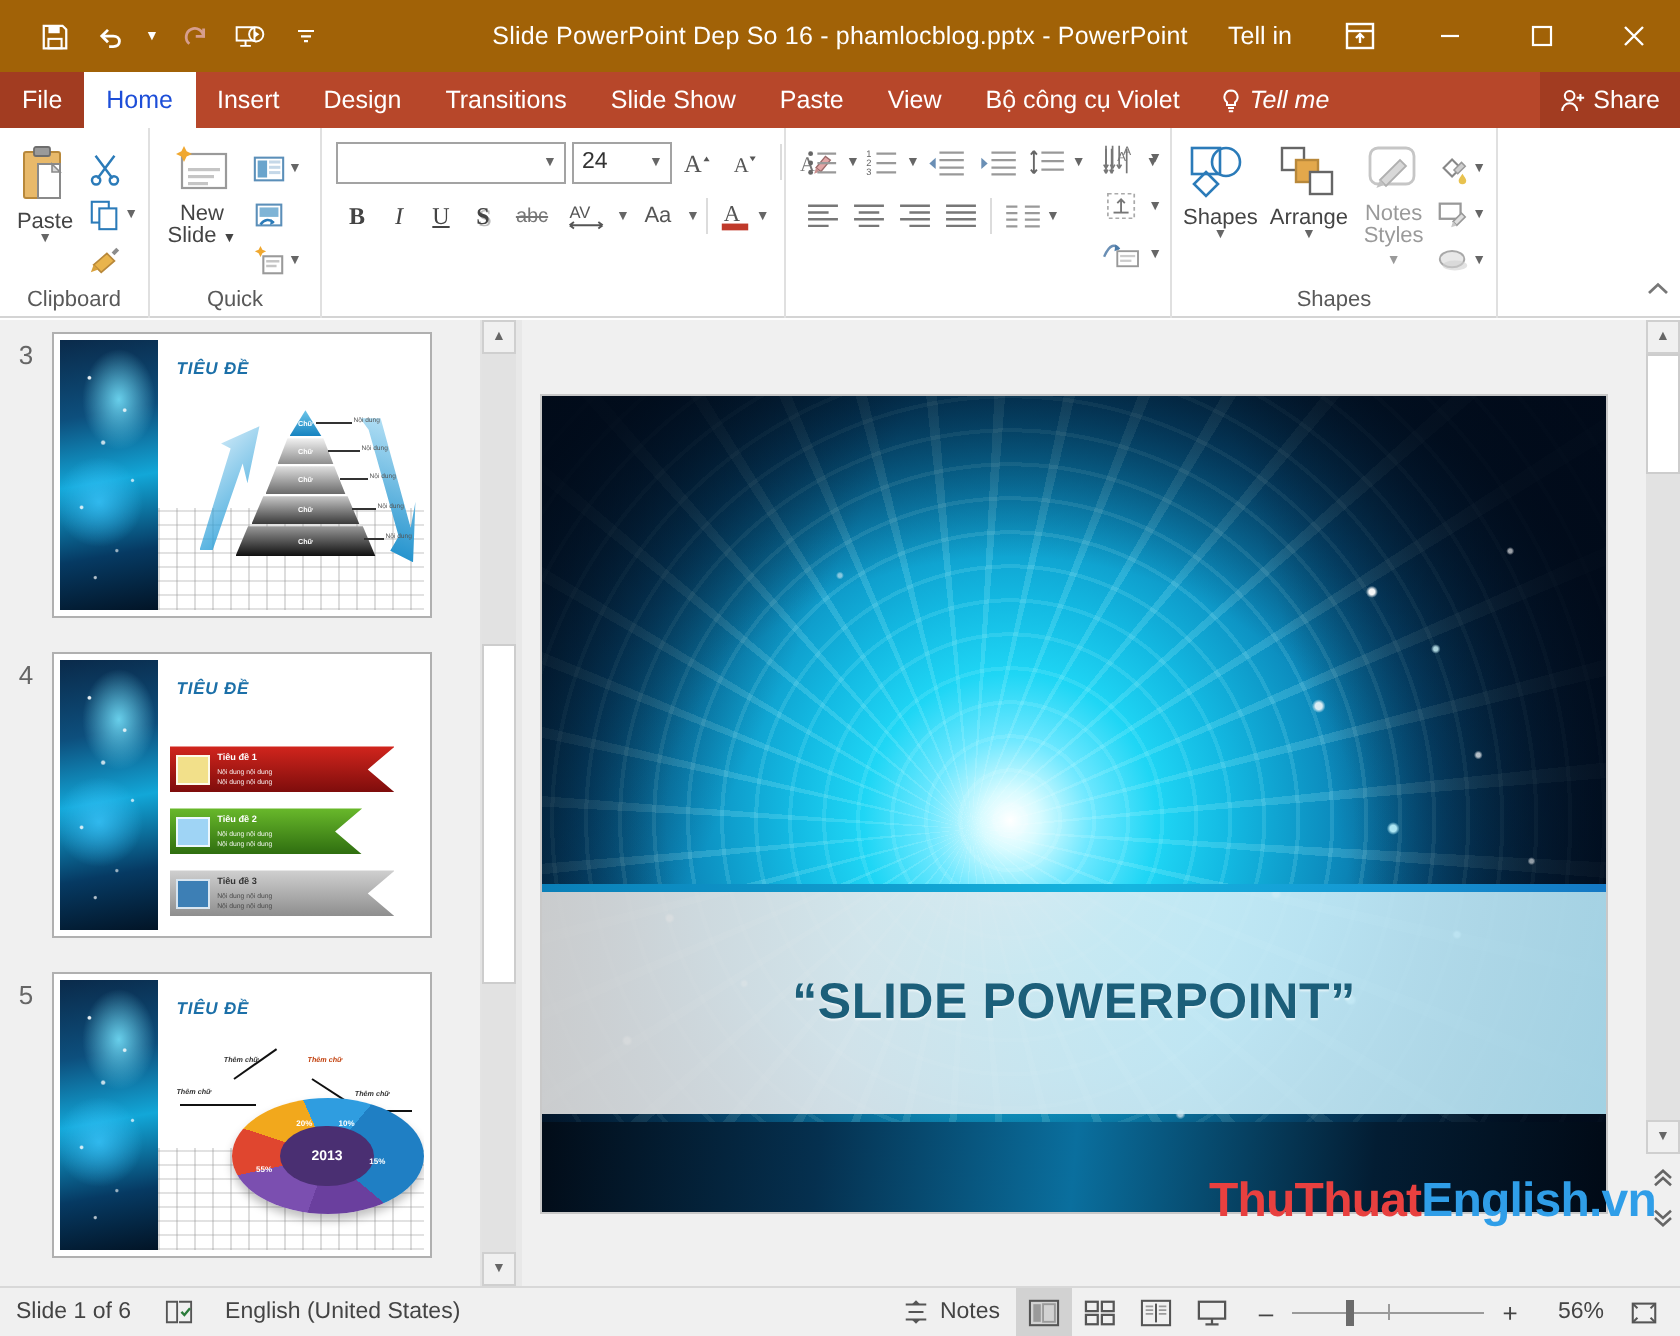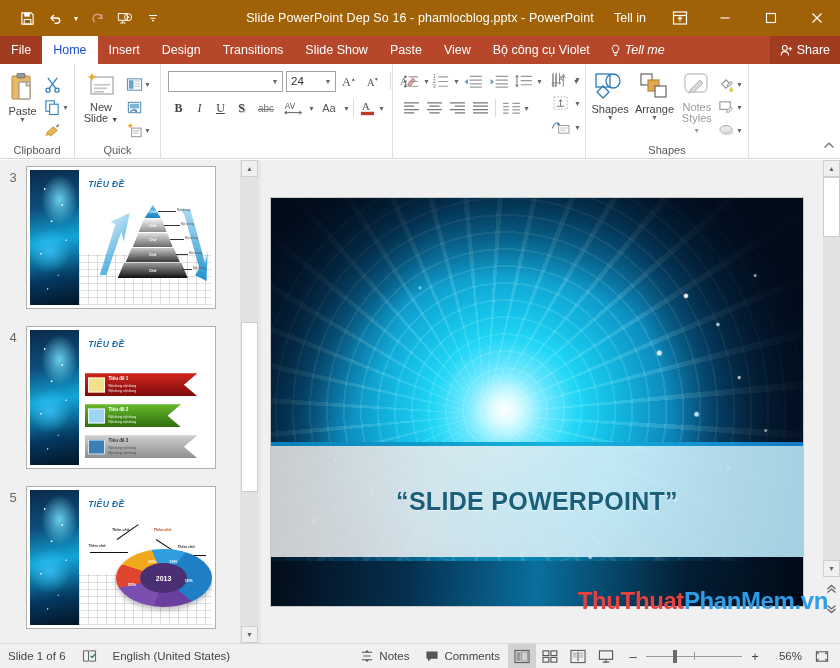--- a/index.html
+++ b/index.html
@@ -956,21 +956,21 @@
       </div>
       <div class="sc-arr" style="top:440px;border:none;background:transparent">
         <svg width="11" height="10" viewBox="0 0 11 10">
             <path d="M1.5 1.4L5.5 5 9.5 1.4" fill="none" stroke="#666" stroke-width="1.3"></path>
             <path d="M1.5 5L5.5 8.6 9.5 5" fill="none" stroke="#666" stroke-width="1.3"></path>
           </svg>
       </div>
     </div>
 
     <div class="watermark">
-      <span class="wm-a">ThuThuat</span><span class="wm-b">PhanMem.vn</span>
+      <span class="wm-a">ThuThuat</span><span class="wm-b">English.vn</span>
     </div>
   </div>
 
   <div class="statusbar">
     <div class="st">
       <span>Slide 1 of 6</span>
     </div>
     <div class="st">
       <span class="ico">
         <svg width="15" height="14" viewBox="0 0 16 15">
@@ -988,28 +988,20 @@
 
     <div class="st">
       <span class="ico">
         <svg width="14" height="14" viewBox="0 0 15 15">
             <path d="M2 3.5h11M3.5 7.5h8M2 11.5h11" stroke="#555" stroke-width="1.1"></path>
             <path d="M7.5 1.2l2 2h-4z" fill="#555"></path>
             <path d="M7.5 13.8l2-2h-4z" fill="#555"></path>
           </svg>
       </span>
       <span>Notes</span>
-    </div>
-    <div class="st">
-      <span class="ico">
-        <svg width="14" height="13" viewBox="0 0 15 14">
-            <path d="M1.5 1.5h12v8h-7l-3.2 3V9.5H1.5z" fill="#555"></path>
-          </svg>
-      </span>
-      <span>Comments</span>
     </div>
 
     <div class="vbtn active">
       <svg width="16" height="15" viewBox="0 0 17 16">
           <rect x="1" y="1.5" width="15" height="13" fill="none" stroke="#555" stroke-width="1.1"></rect>
           <rect x="2.8" y="3.3" width="4" height="9.4" fill="#9a9a9a"></rect>
           <rect x="8" y="3.3" width="6.3" height="9.4" fill="none" stroke="#9a9a9a" stroke-width="1"></rect>
         </svg>
     </div>
     <div class="vbtn">

